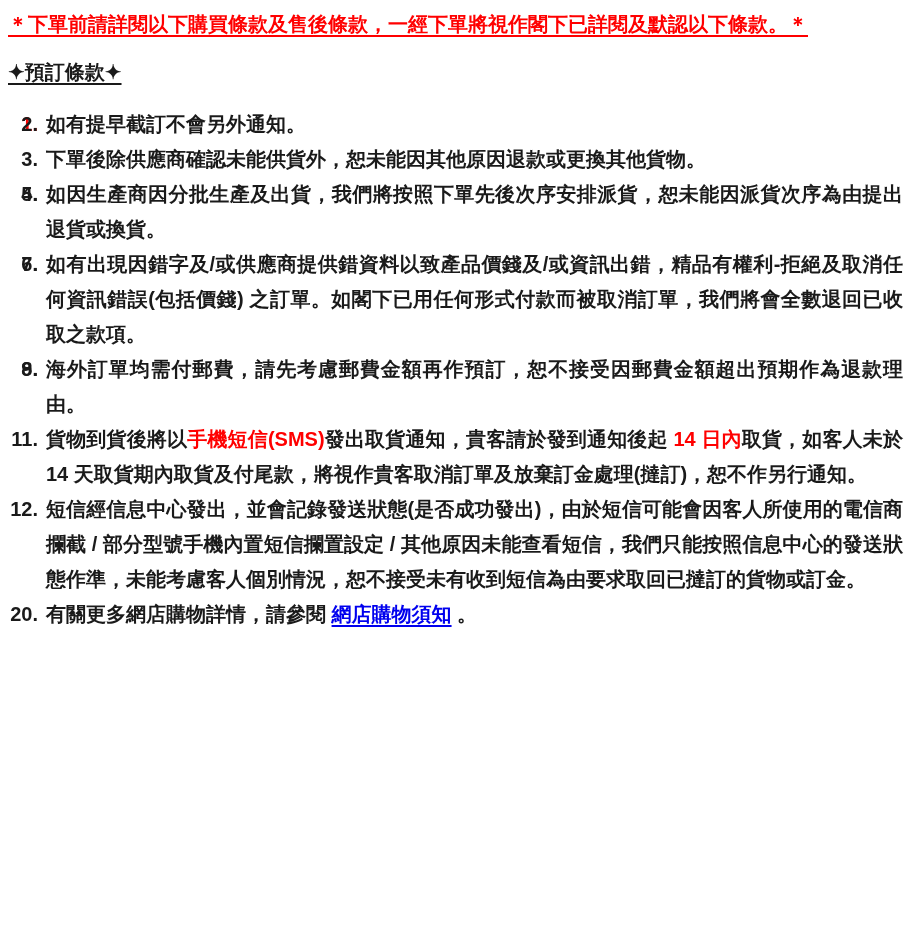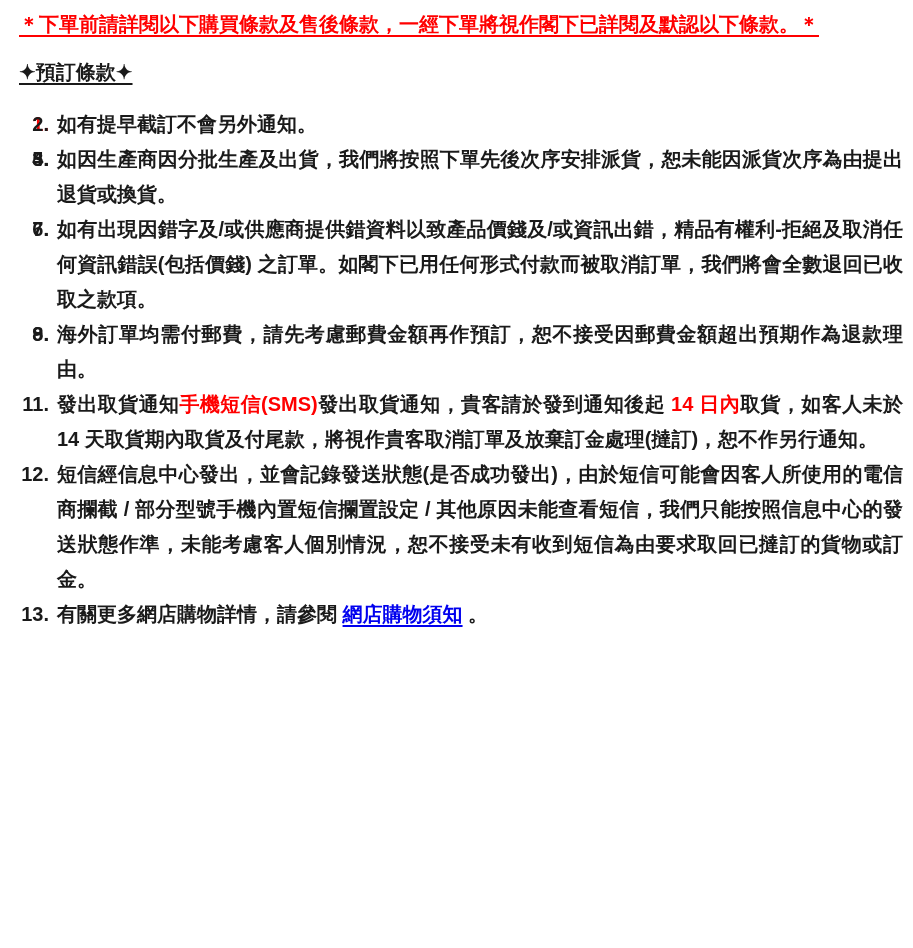--- a/index.html
+++ b/index.html
@@ -9,21 +9,21 @@
     background: #ffffff;
     font-family: "Liberation Sans", sans-serif;
   }
   body {
     width: 913px;
     min-height: 948px;
     color: #1a1a1a;
     font-weight: bold;
   }
   .page {
-    padding: 11px 10px 0 19px;
+    padding: 11px 10px 0 8px;
   }
   .notice {
     color: #ff0000;
     font-size: 20px;
     line-height: 26px;
     text-decoration: underline;
     text-underline-offset: 4px;
     margin: 0 0 23px 0;
   }
   .section-title {
@@ -86,20 +86,21 @@
       <span class="num">1.</span>
     </li>
 
     <li class="term">
       <span class="num">2.</span>
       <span class="txt">如有提早截訂不會另外通知。</span>
     </li>
 
     <li class="term">
       <span class="num">3.</span>
+      <span class="txt">下單後除供應商確認未能供貨外，恕未能因其他原因退款或更換其他貨物。</span>
     </li>
 
     <li class="term">
       <span class="num">4.</span>
     </li>
 
     <li class="term">
       <span class="num">5.</span>
       <span class="txt">如因生產商因分批生產及出貨，我們將按照下單先後次序安排派貨，恕未能因派貨次序為由提出退貨或換貨。</span>
     </li>
@@ -118,28 +119,28 @@
     </li>
 
     <li class="term">
       <span class="num">9.</span>
       <span class="txt">海外訂單均需付郵費，請先考慮郵費金額再作預訂，恕不接受因郵費金額超出預期作為退款理由。</span>
     </li>
 
 
     <li class="term">
       <span class="num">11.</span>
-      <span class="txt"><span>發出取貨通知</span><span class="red-underline">手機短信(SMS)</span><span>發出取貨通知，貴客請於發到通知後起 </span><span class="red-underline">14 日內</span><span>取貨，如客人未於 14 天取貨期內取貨及付尾款，將視作貴客取消訂單及放棄訂金處理(撻訂)，恕不作另行通知。</span></span>
+      <span class="txt"><span>貨物到貨後將以</span><span class="red-underline">手機短信(SMS)</span><span>發出取貨通知，貴客請於發到通知後起 </span><span class="red-underline">14 日內</span><span>取貨，如客人未於 14 天取貨期內取貨及付尾款，將視作貴客取消訂單及放棄訂金處理(撻訂)，恕不作另行通知。</span></span>
     </li>
 
     <li class="term">
       <span class="num">12.</span>
       <span class="txt">短信經信息中心發出，並會記錄發送狀態(是否成功發出)，由於短信可能會因客人所使用的電信商攔截 / 部分型號手機內置短信攔置設定 / 其他原因未能查看短信，我們只能按照信息中心的發送狀態作準，未能考慮客人個別情況，恕不接受未有收到短信為由要求取回已撻訂的貨物或訂金。</span>
     </li>
 
     <li class="term">
-      <span class="num">13.</span>
+      <span class="num">20.</span>
       <span class="txt"><span>有關更多網店購物詳情，請參閱 </span><a class="link">網店購物須知</a><span> 。</span></span>
     </li>
 
   </ol>
 
 </div>
 
 </body></html>

